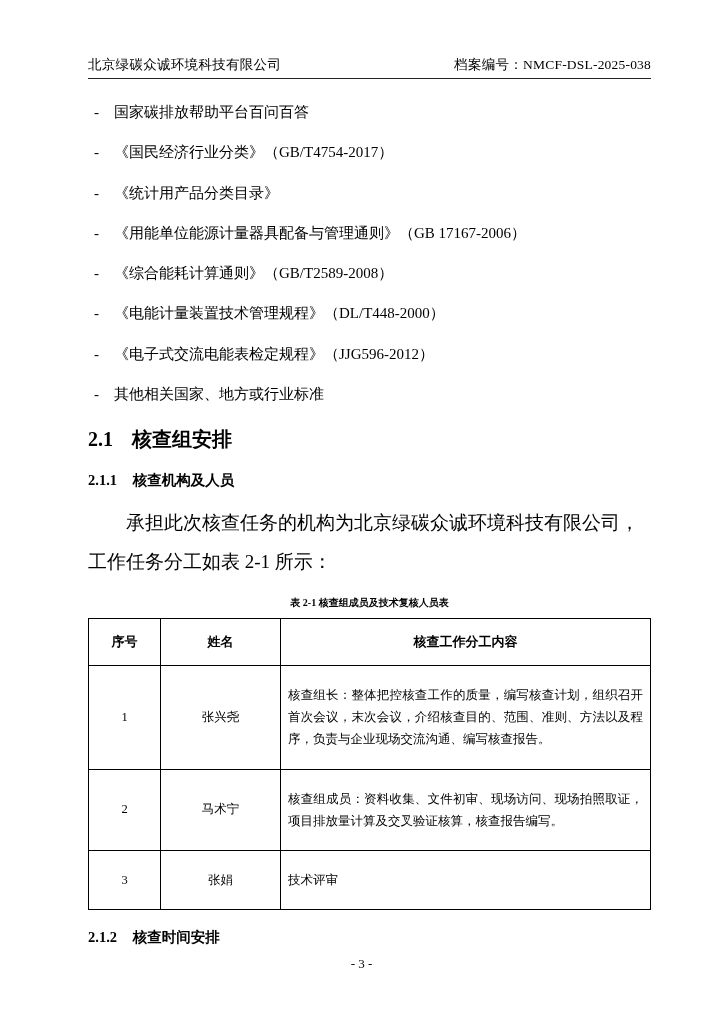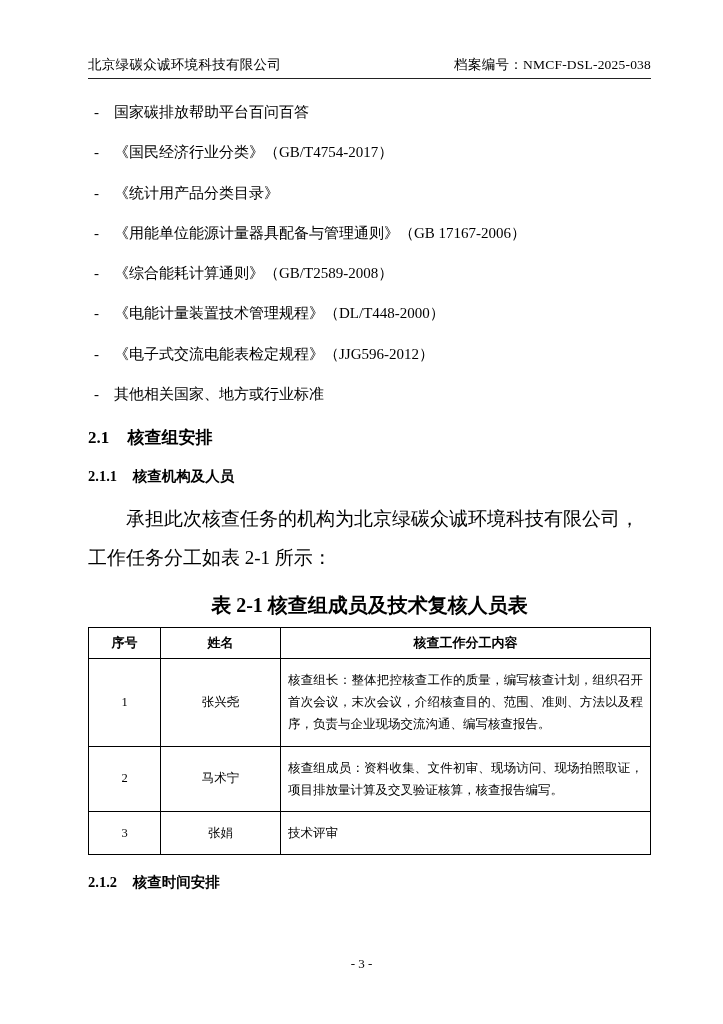--- a/index.html
+++ b/index.html
@@ -69,21 +69,21 @@
   
   h2.sec {
     font-size: 16.5px;
     font-weight: bold;
     margin: 26px 0 18px 0;
     letter-spacing: 1px;
   }
   h2.sec .num { margin-right: 16px; }
 
   h3.sub {
-    font-size: 17px;
+    font-size: 20px;
     font-weight: bold;
     margin: 20px 0 16px 0;
   }
   h3.sub .num { margin-right: 14px; }
 
   h4.subsub {
     font-size: 14.5px;
     font-weight: bold;
     margin: 18px 0 14px 0;
   }
@@ -92,40 +92,40 @@
   p.body {
     font-size: 19px;
     line-height: 2.05;
     margin: 0 0 4px 0;
     text-indent: 2em;
   }
 
   
   .table-caption {
     text-align: center;
-    font-size: 20px;
+    font-size: 10px;
     font-weight: bold;
     margin: 14px 0 8px 0;
   }
   table.tbl {
     width: 100%;
     border-collapse: collapse;
     font-size: 12.5px;
     table-layout: fixed;
   }
   table.tbl th, table.tbl td {
     border: 1px solid #000;
-    padding: 10px 7px;
+    padding: 18px 7px;
     vertical-align: middle;
   }
   table.tbl th {
     text-align: center;
     font-weight: bold;
     font-size: 13px;
-    padding: 6px 4px;
+    padding: 14px 4px;
   }
   td.c-idx { text-align: center; width: 62px; }
   td.c-name { text-align: center; width: 110px; }
   td.c-desc { text-align: justify; line-height: 1.78; }
   td.c-desc.center { }
   col.idx { width: 72px; }
   col.name { width: 120px; }
 
   
   .page-footer {

